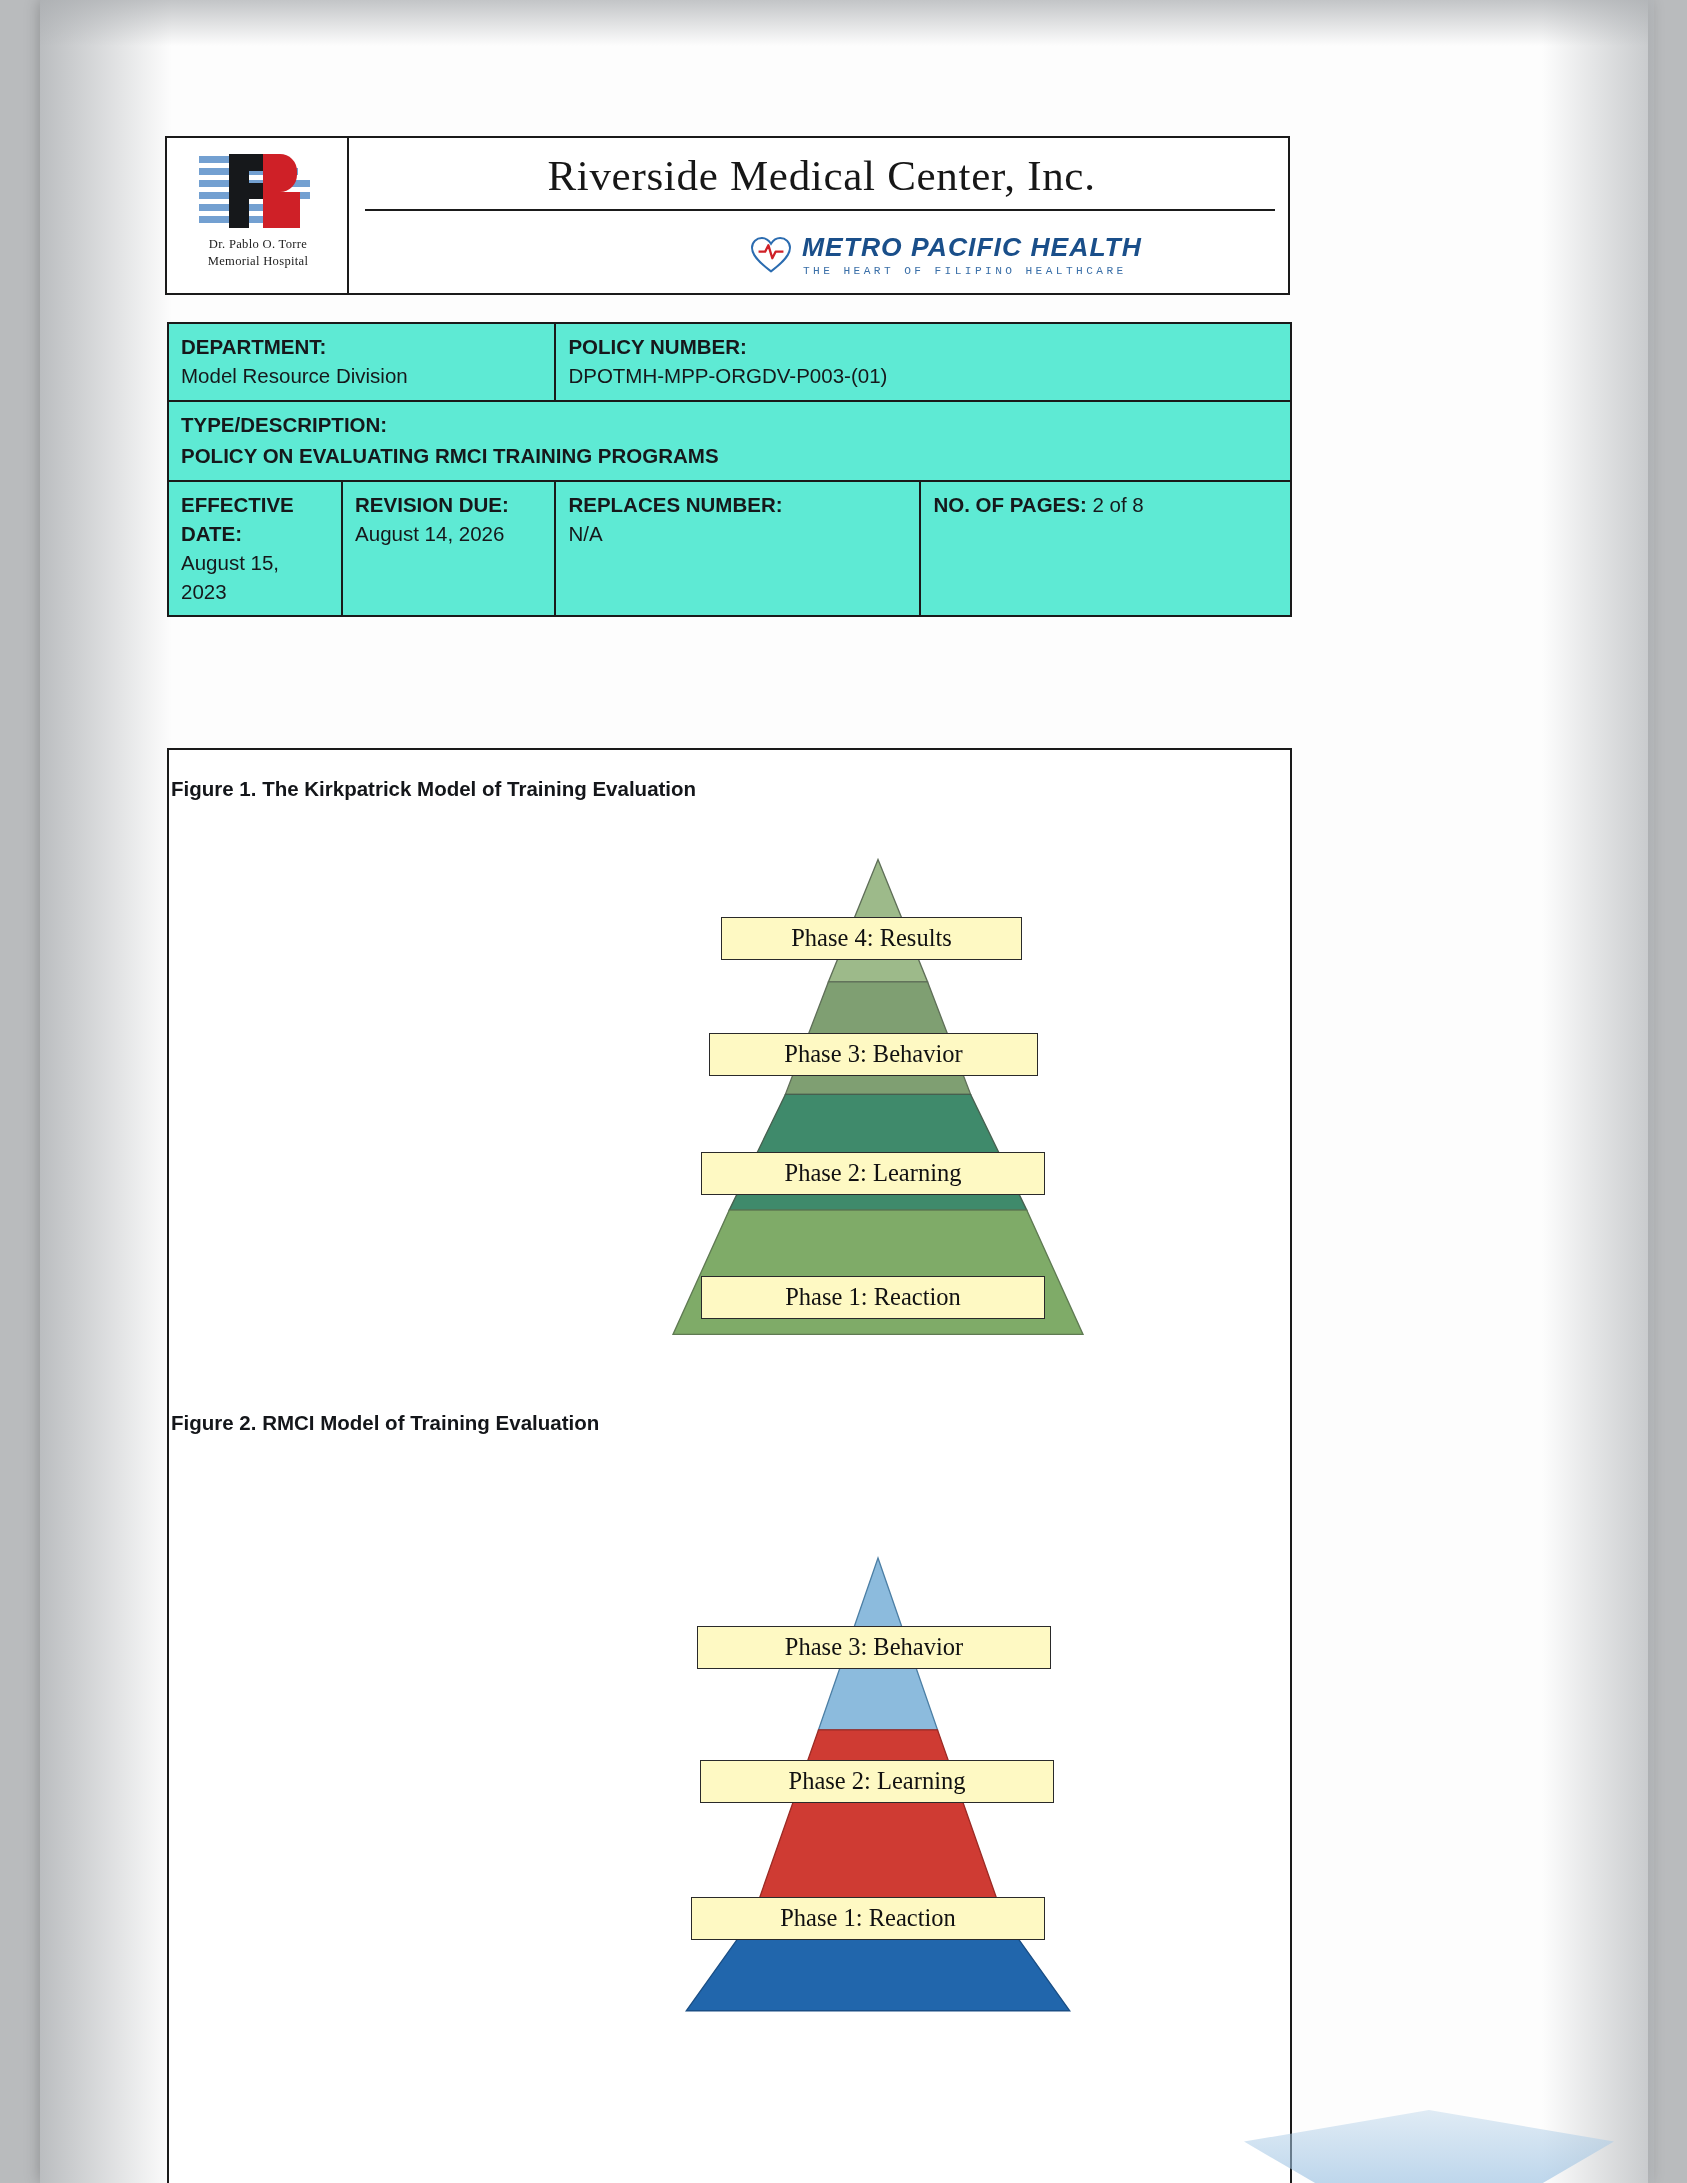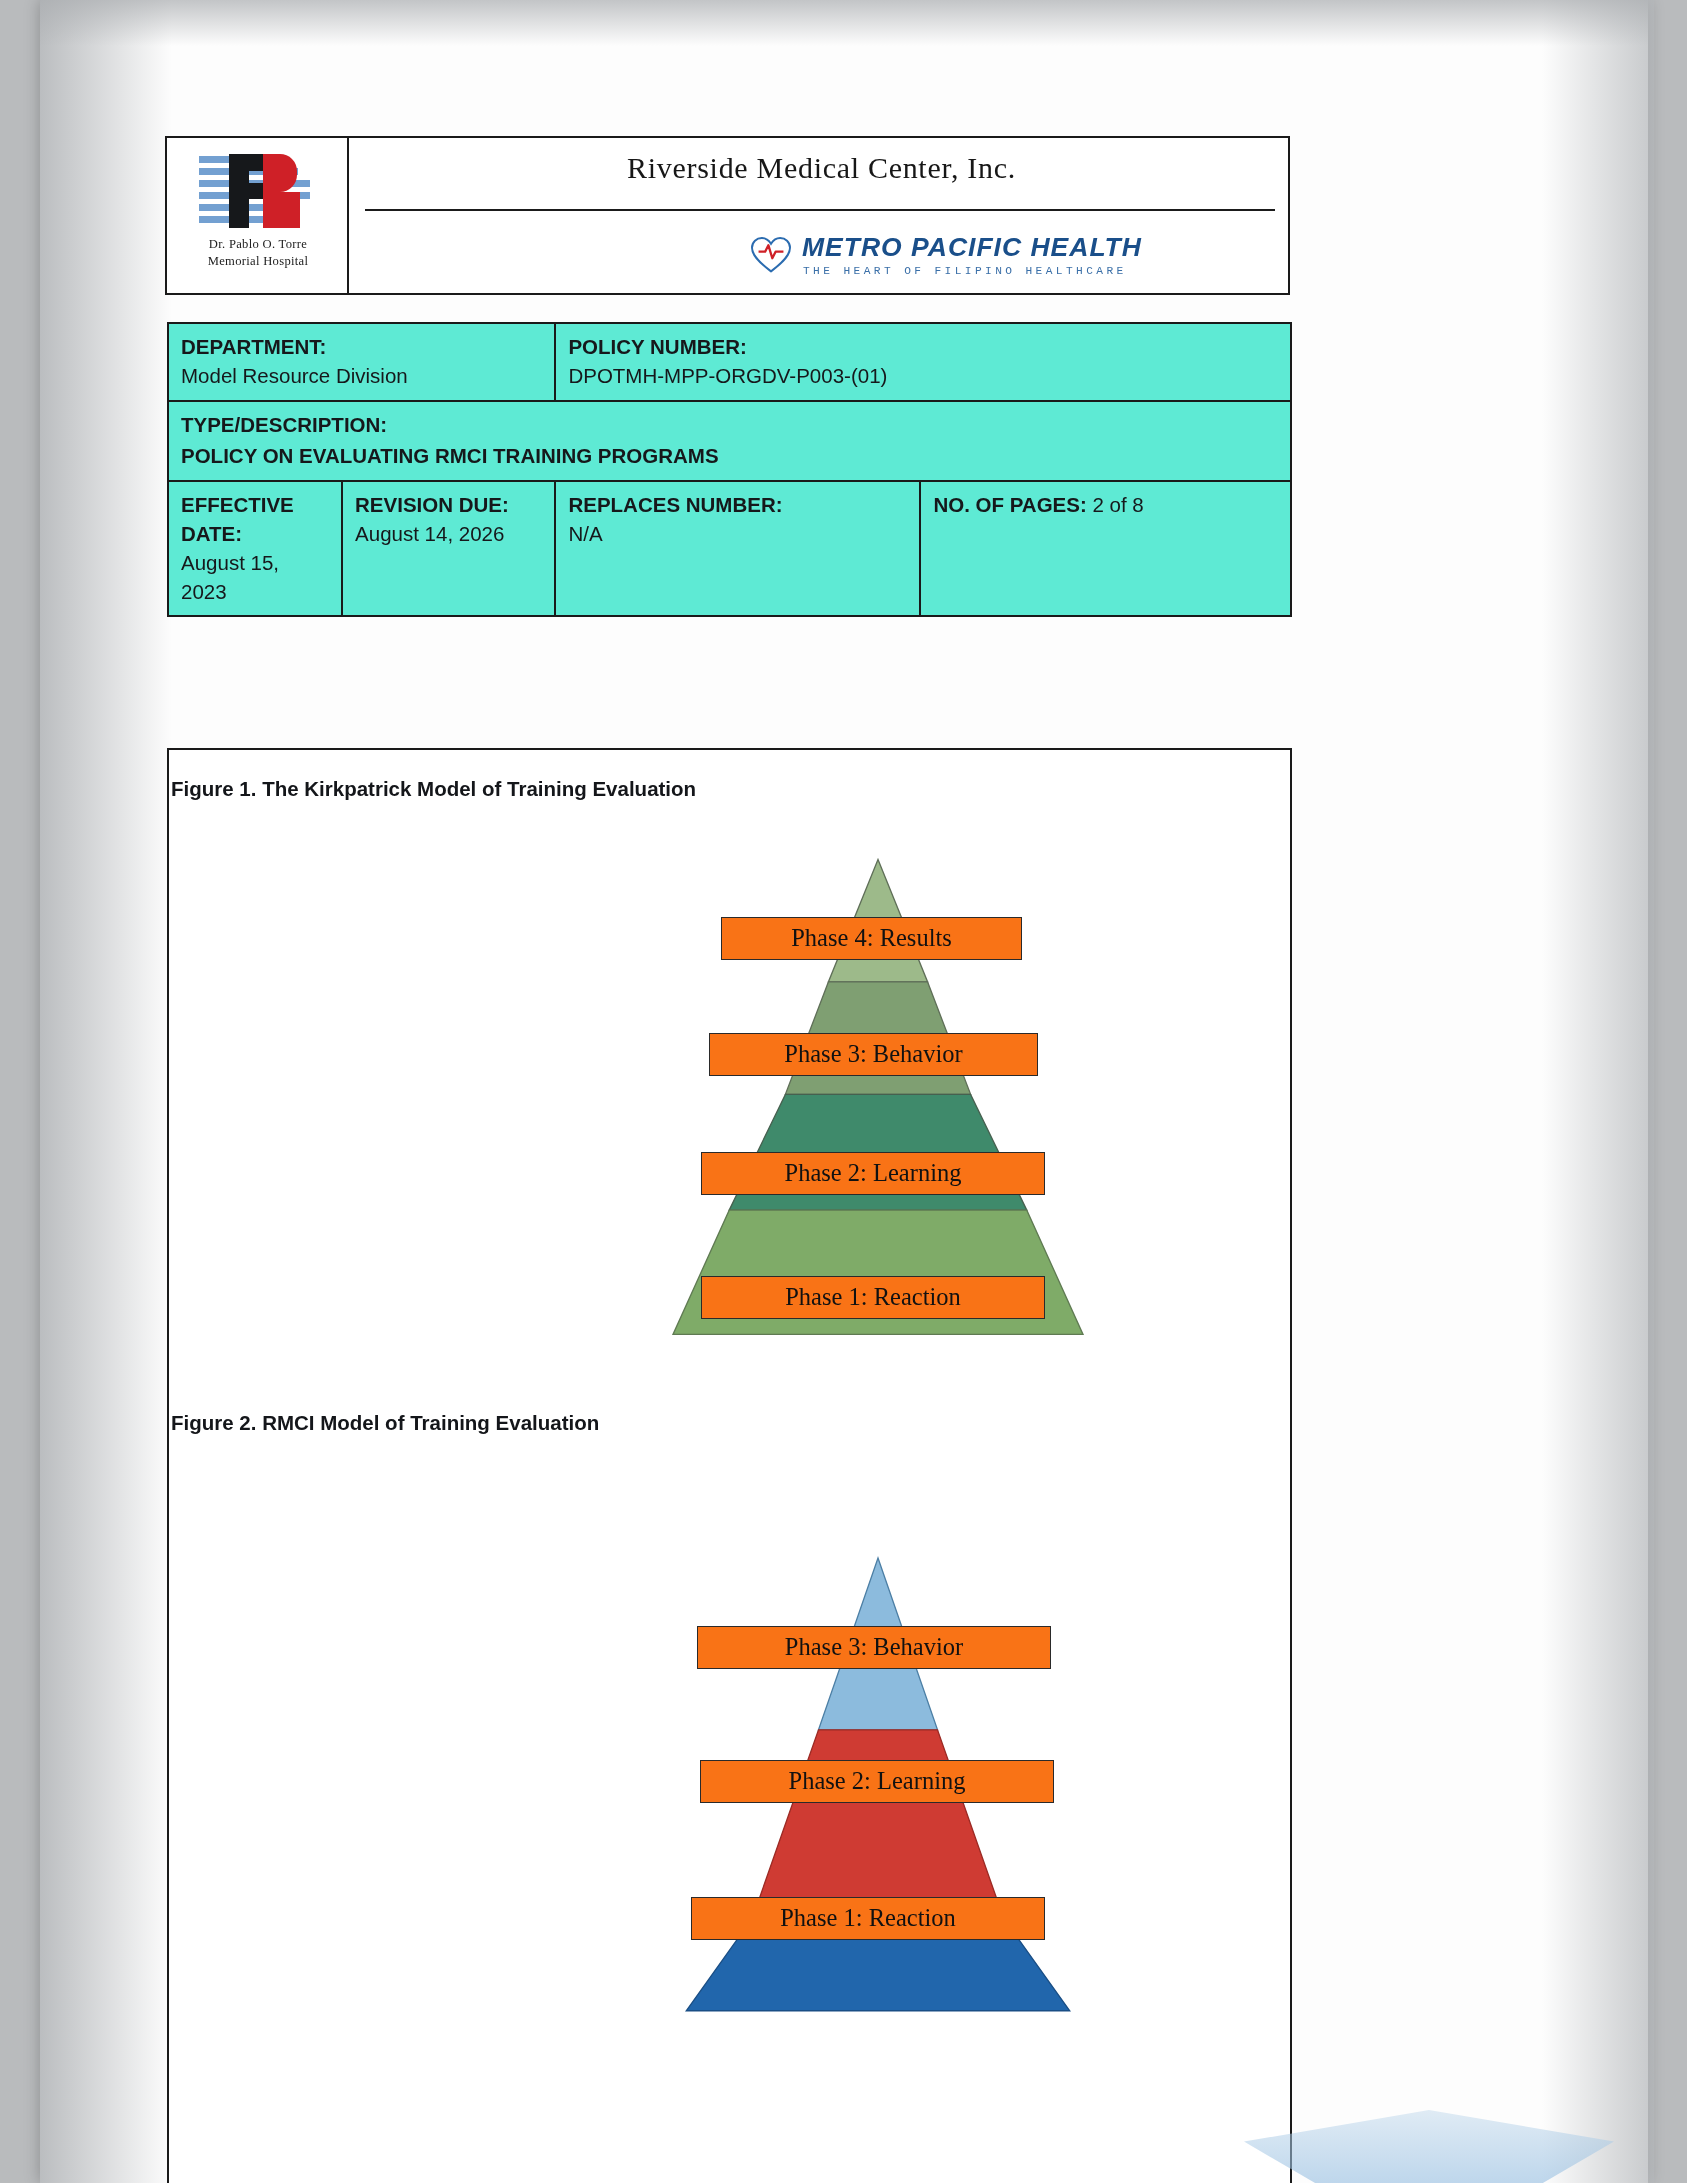--- a/index.html
+++ b/index.html
@@ -111,21 +111,21 @@
     color: #222;
     line-height: 1.35;
   }
   .hdr-title {
     position: absolute;
     left: 198px;
     top: 13.2px;
     width: 913px;
     text-align: center;
     font-family: "Liberation Serif", serif;
-    font-size: 30px;
+    font-size: 43px;
     letter-spacing: 0.7px;
     color: #171717;
     white-space: nowrap;
   }
   .hdr-rule {
     position: absolute;
     left: 198px;
     top: 71px;
     width: 910px;
     height: 2px;
@@ -219,21 +219,21 @@
   #fig1-caption { left: 171px; top: 777px; }
   #fig2-caption { left: 171px; top: 1411px; }
 
   
   .pyr {
     position: absolute;
   }
   .pyr svg { display: block; }
   .pyr-label {
     position: absolute;
-    background: #f97316;
+    background: #fef9c3;
     border: 1.3px solid #2a2a2a;
     font-family: "Liberation Serif", serif;
     font-size: 24.5px;
     color: #111;
     text-align: center;
     padding: 6px 0 7.3px 0;
     white-space: nowrap;
     box-sizing: border-box;
   }
 

